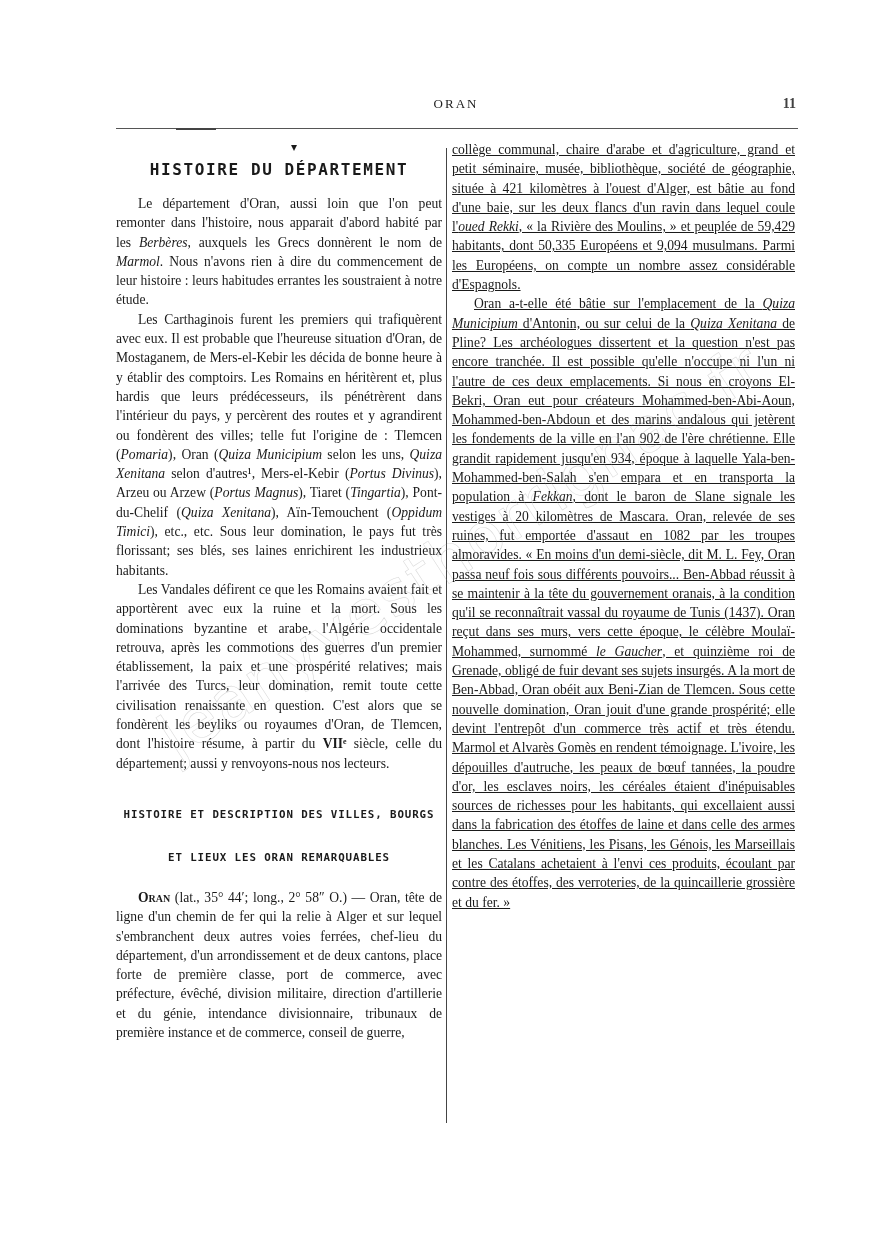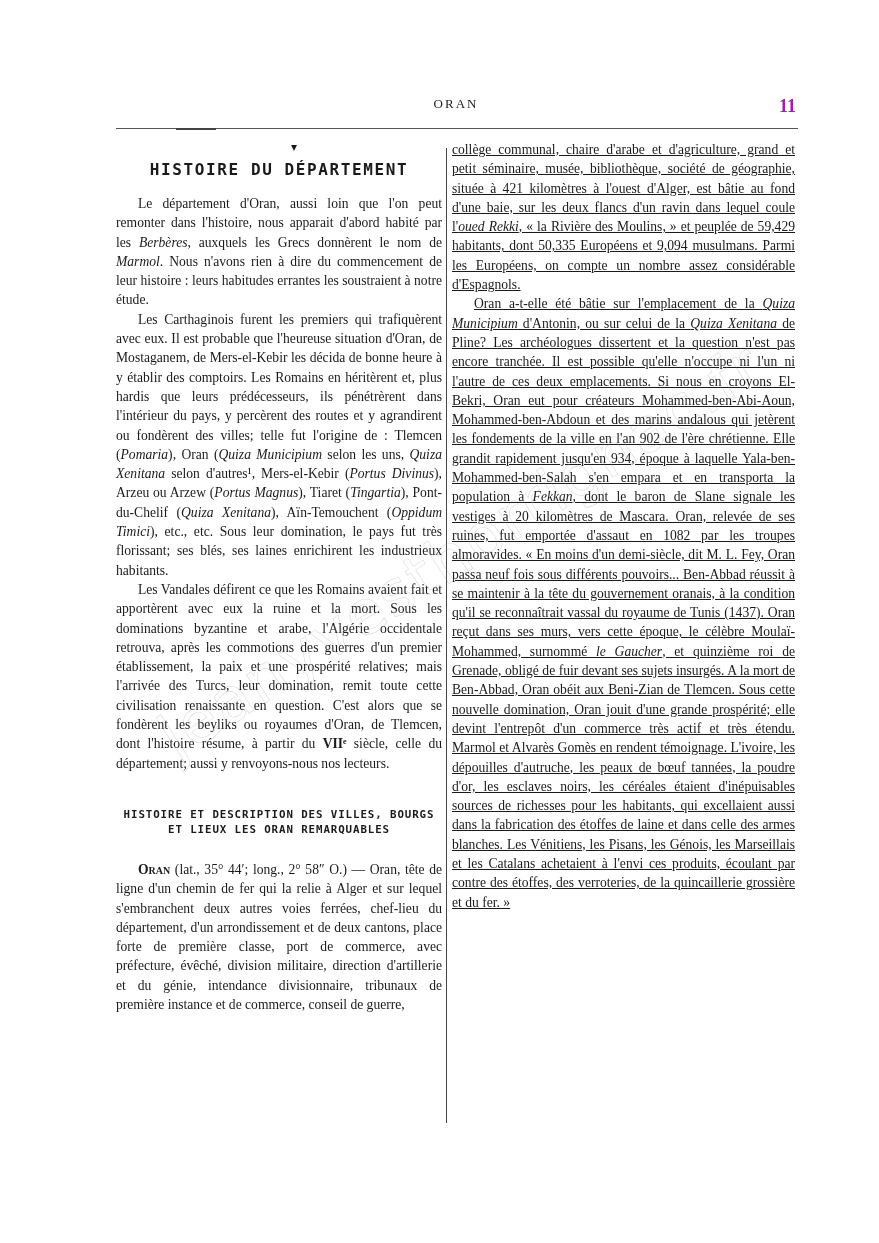--- a/index.html
+++ b/index.html
@@ -29,23 +29,23 @@
       top: 0;
       text-align: center;
       font-size: 13px;
       letter-spacing: 2px;
       color: #222;
     }
     .page-number {
       position: absolute;
       right: 0;
       top: 0;
-      font-size: 18px;
+      font-size: 14px;
       font-weight: bold;
-      color: #a21caf;
+      color: #404040;
     }
     .header-rule {
       position: absolute;
       left: 116px;
       top: 128px;
       width: 682px;
       height: 0;
       border-top: 1px solid #555;
     }
     .header-rule::after {
@@ -90,21 +90,21 @@
       letter-spacing: 1.6px;
       line-height: 16px;
       margin: 6px 0 16px 0;
     }
     .section-title.multi {
       margin: 34px 0 22px 0;
       line-height: 15.5px;
       font-size: 10.8px;
       letter-spacing: 0.9px;
     }
-    .section-title .line { display: block; }
+    .section-title .line { display: block; margin-top: 28px; }
     p {
       margin: 0;
       text-indent: 22px;
     }
     p.no-indent { text-indent: 0; }
     .sc { font-variant: small-caps; font-weight: bold; }
     em { font-style: italic; }
     .watermark {
       position: absolute;
       left: 185px;

